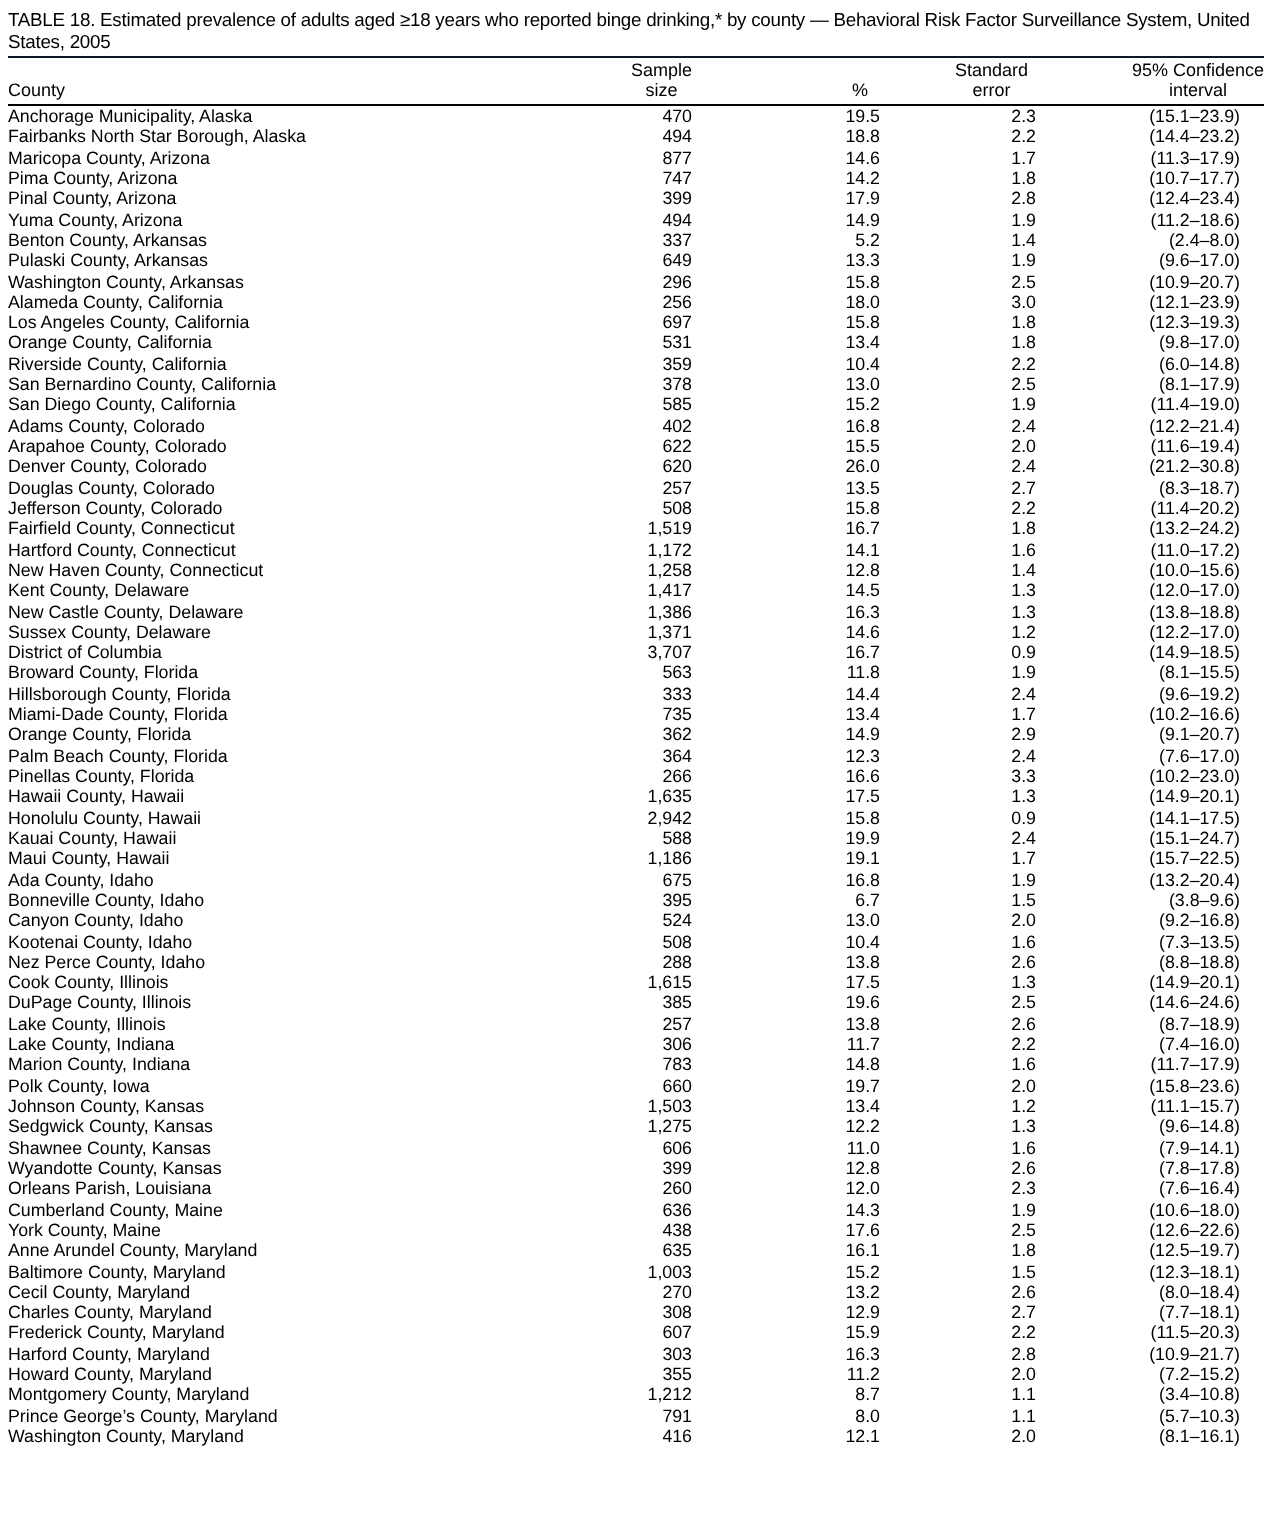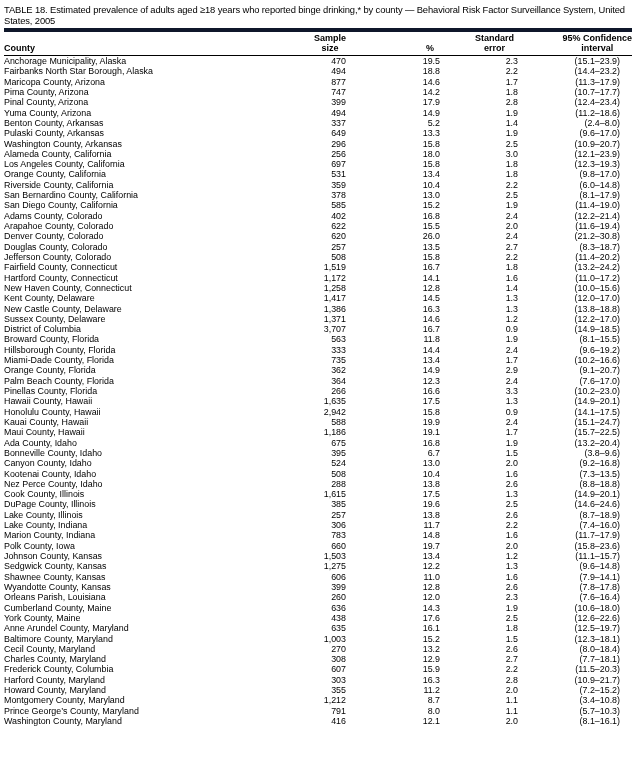--- a/index.html
+++ b/index.html
@@ -31,24 +31,24 @@
     width: 628px;
     margin-top: 2px;
   }
   col.c-county { width: 296px; }
   col.c-sample { width: 48px; }
   col.c-pct    { width: 92px; }
   col.c-se     { width: 78px; }
   col.c-ci     { width: 114px; }
 
   thead th {
-    border-top: 4px solid #0f172a;
+    border-top: 1px solid #0f172a;
     border-bottom: 1px solid #000;
     font-size: 9px;
-    font-weight: bold;
+    font-weight: normal;
     vertical-align: bottom;
     padding: 2px 0 2px 0;
   }
   th .th-inner {
     display: inline-block;
     text-align: center;
     line-height: 9.5px;
     white-space: pre-line;
   }
   th.h-county { text-align: left; }
@@ -504,21 +504,21 @@
           <td class="col-ci">(8.0–18.4)</td>
         </tr>
         <tr>
           <td class="col-county">Charles County, Maryland</td>
           <td class="col-sample_size">308</td>
           <td class="col-pct">12.9</td>
           <td class="col-se">2.7</td>
           <td class="col-ci">(7.7–18.1)</td>
         </tr>
         <tr>
-          <td class="col-county">Frederick County, Columbia</td>
+          <td class="col-county">Frederick County, Maryland</td>
           <td class="col-sample_size">607</td>
           <td class="col-pct">15.9</td>
           <td class="col-se">2.2</td>
           <td class="col-ci">(11.5–20.3)</td>
         </tr>
         <tr>
           <td class="col-county">Harford County, Maryland</td>
           <td class="col-sample_size">303</td>
           <td class="col-pct">16.3</td>
           <td class="col-se">2.8</td>

